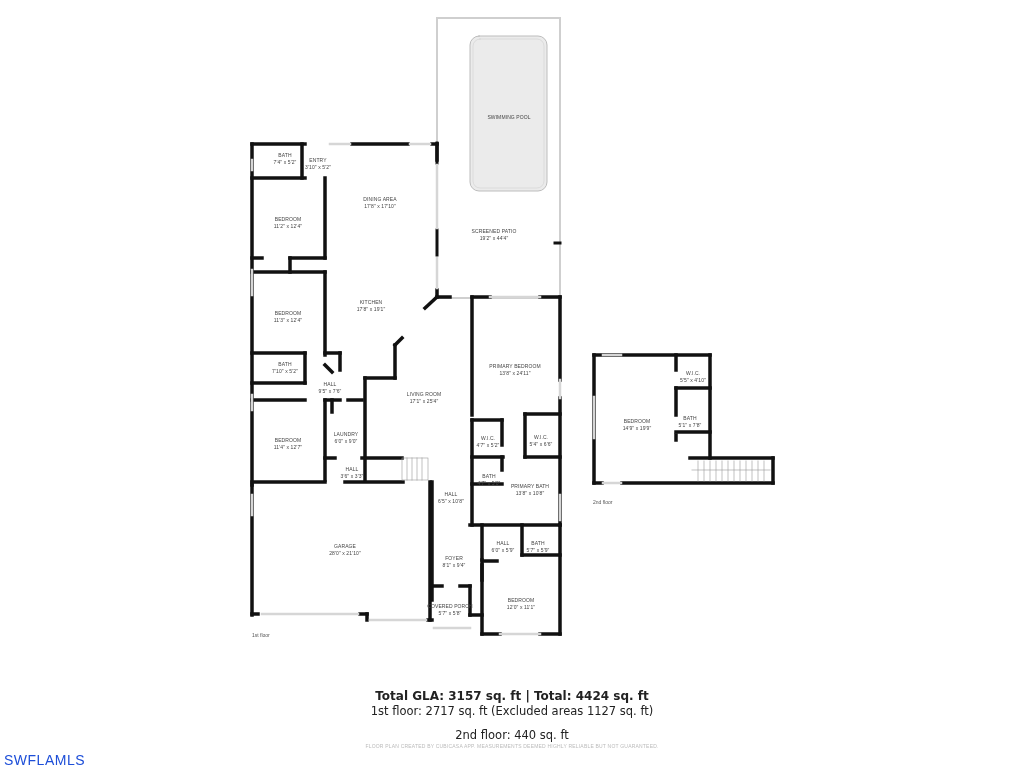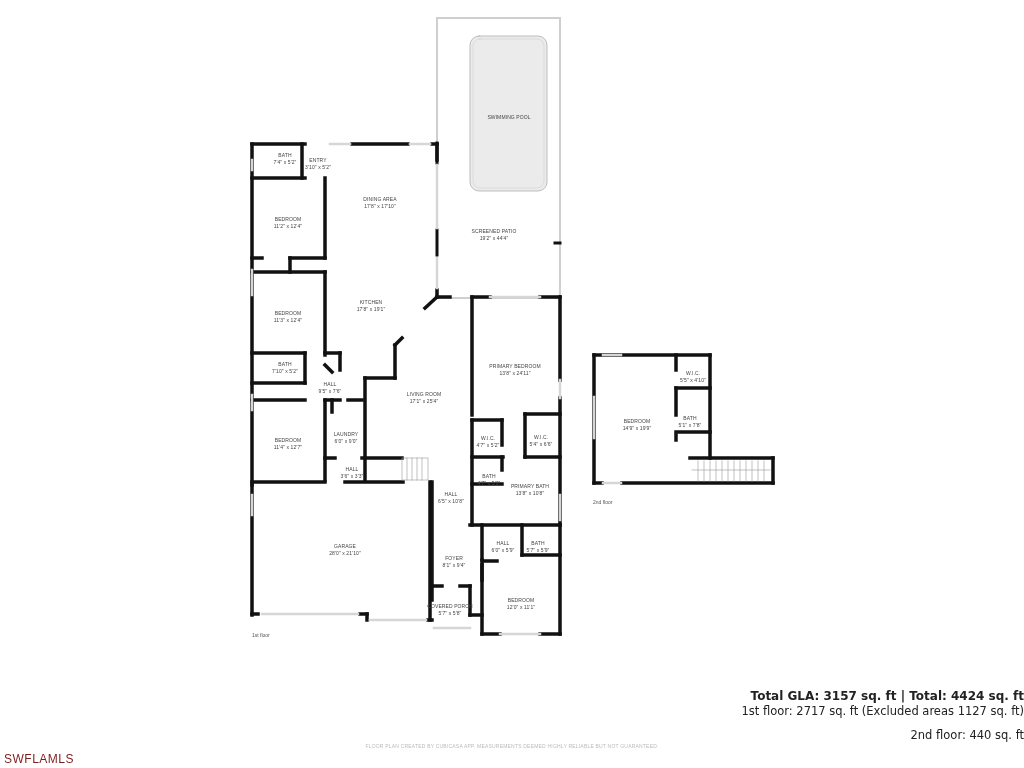--- a/index.html
+++ b/index.html
@@ -1,27 +1,27 @@
 <!DOCTYPE html>
 <html><head>
 <meta charset="utf-8">
 <style>
   html, body { margin:0; padding:0; }
   body { width:1024px; height:768px; background:#ffffff; position:relative; overflow:hidden; font-family:"Liberation Sans", sans-serif; }
   #plan { position:absolute; left:0; top:0; width:1024px; height:768px; }
   .room-label { position:absolute; text-align:center; font-size:5px; line-height:7px; color:#444; letter-spacing:0.1px; text-transform:uppercase; transform:translateX(-50%); white-space:nowrap; }
   .room-label .dim { display:block; text-transform:none; }
   .floor-label { position:absolute; font-size:5px; color:#555; }
-  .summary { position:absolute; left:0; width:1024px; text-align:right; color:#222; font-family:"DejaVu Sans", sans-serif; }
+  .summary { position:absolute; left:0; width:1024px; text-align:center; color:#222; font-family:"DejaVu Sans", sans-serif; }
   .summary.title { top:689px; font-size:12px; font-weight:bold; }
   .summary.line { font-size:11.5px; }
   .summary.l1 { top:704px; }
   .summary.l2 { top:728px; }
   .disclaimer { position:absolute; top:743px; left:0; width:1024px; text-align:center; font-size:5px; color:#bbb; letter-spacing:0.2px; }
-  .watermark { position:absolute; left:4px; top:752px; font-size:12px; color:#7f1d1d; font-family:"Liberation Sans", sans-serif; letter-spacing:0.5px;text-align:center; }
+  .watermark { position:absolute; left:4px; top:752px; font-size:14px; color:#1d4ed8; font-family:"Liberation Sans", sans-serif; letter-spacing:0.5px;text-align:center; }
 </style>
 </head>
 <body>
 
 <svg id="plan" viewBox="0 0 1024 768" xmlns="http://www.w3.org/2000/svg">
   <g fill="none" stroke-linecap="square">
 
     <g stroke="#cfcfcf" stroke-width="2">
       <rect x="437" y="18" width="123" height="280"></rect>
     </g>

